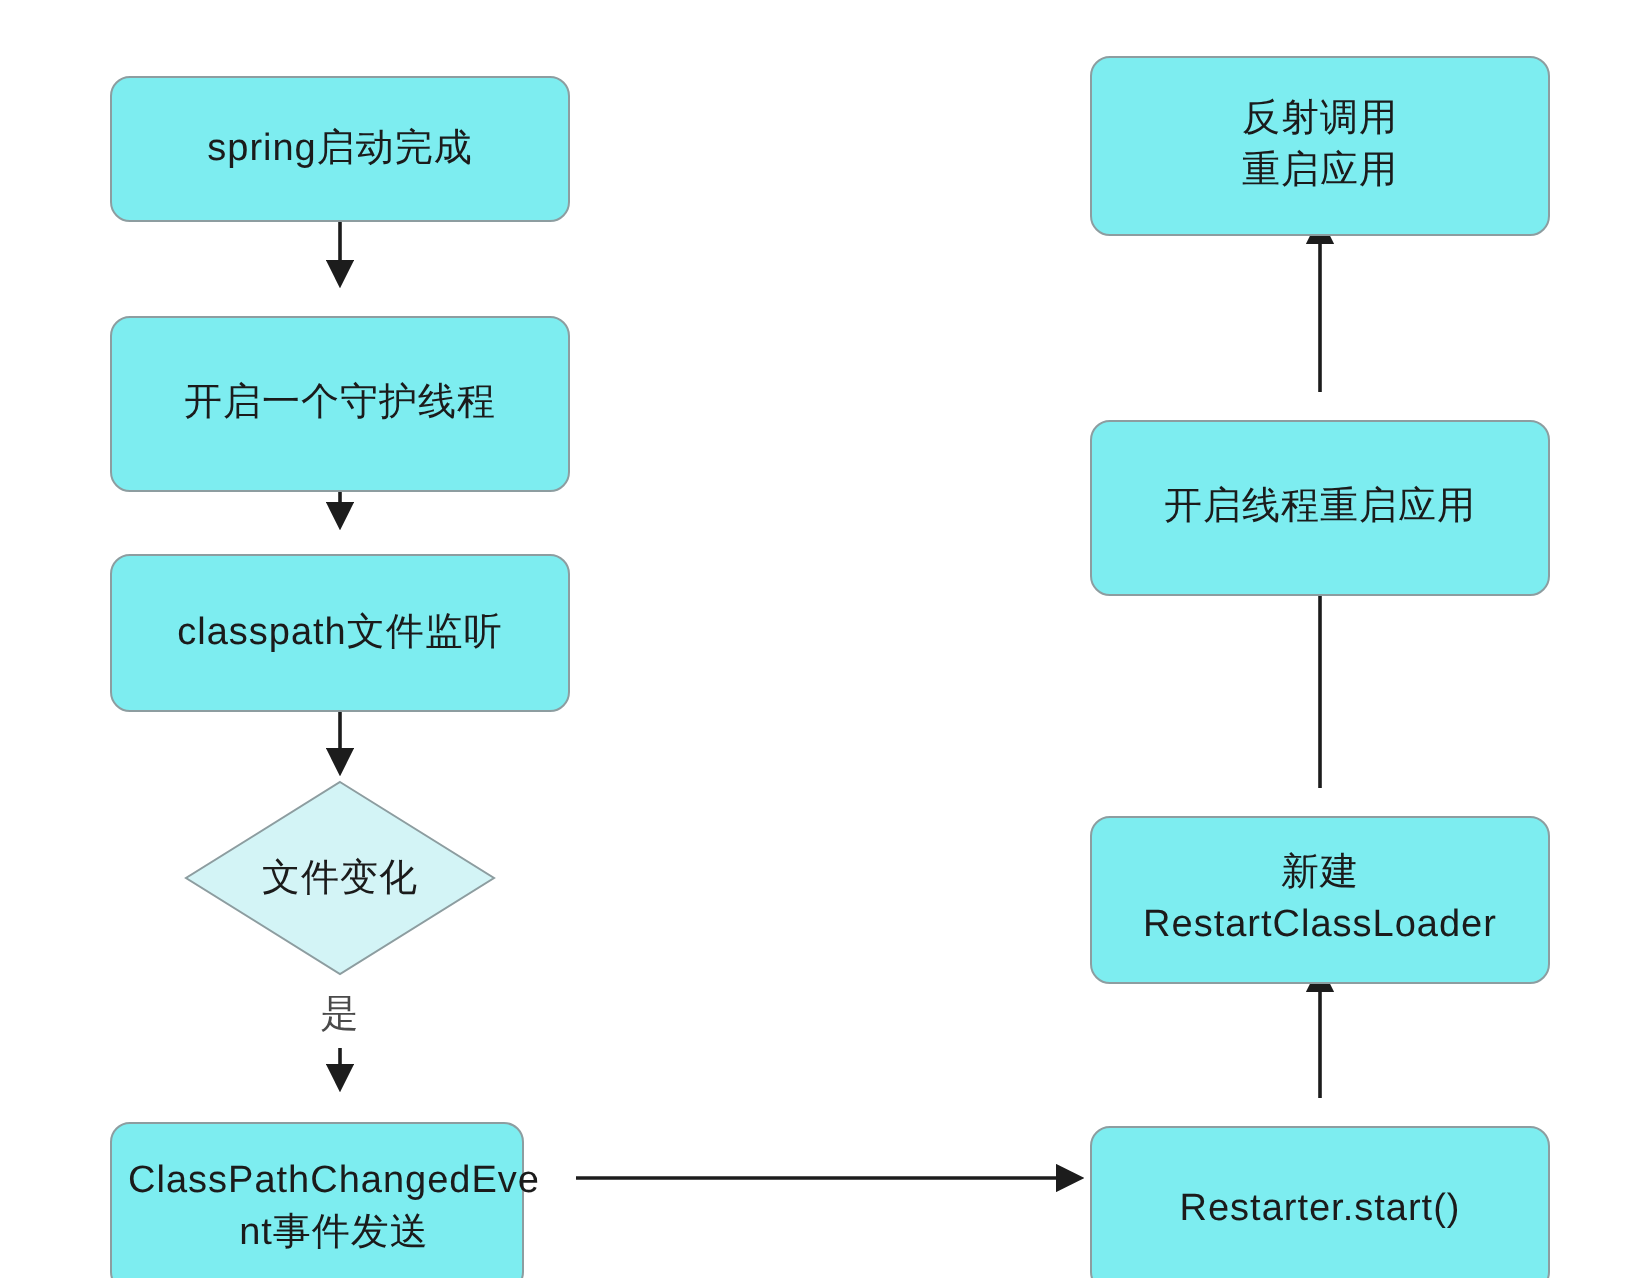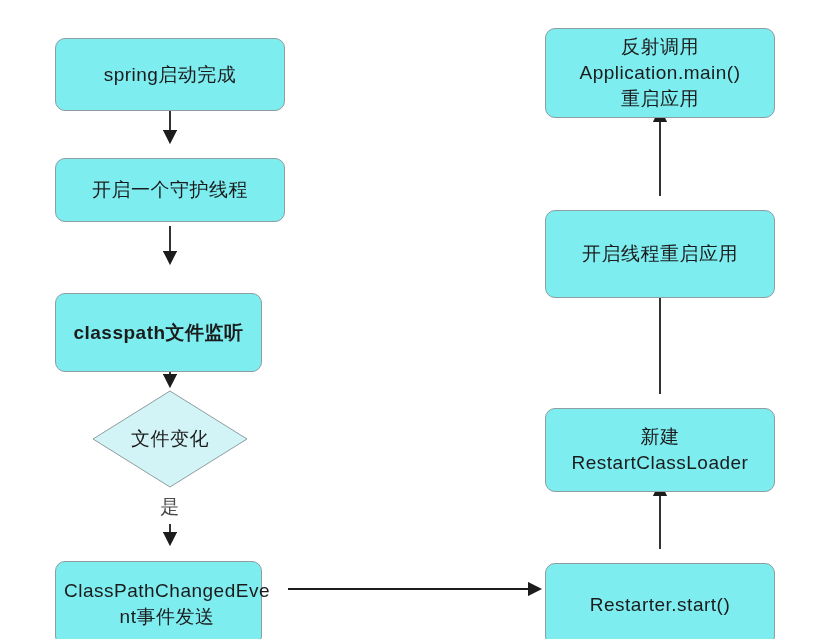--- a/index.html
+++ b/index.html
@@ -42,22 +42,22 @@
     text-align: center;
     font-size: 19px;
     line-height: 26px;
     color: var(--text-color);
     letter-spacing: 0.5px;
     margin-top: 13px;
   }
   .node .line { display: block; white-space: nowrap; }
   
   .n-spring     { left: 55px; top: 25px;  width: 230px; height: 73px; }
-  .n-daemon     { left: 55px; top: 145px; width: 230px; height: 64px; }
-  .n-watch      { left: 55px; top: 280px; width: 207px; height: 79px; font-weight: bold; }
+  .n-daemon     { left: 55px; top: 145px; width: 230px; height: 88px; }
+  .n-watch      { left: 55px; top: 264px; width: 230px; height: 79px; }
   .n-event      { left: 55px; top: 548px; width: 207px; height: 85px; padding-left: 17px; }
   
   .n-main       { left: 545px; top: 15px;  width: 230px; height: 90px; }
   .n-thread     { left: 545px; top: 197px; width: 230px; height: 88px; }
   .n-loader     { left: 545px; top: 395px; width: 230px; height: 84px; text-align: right; }
   .n-restarter  { left: 545px; top: 550px; width: 230px; height: 83px; }
   
   .decision {
     position: absolute;
     z-index: 2;
@@ -129,21 +129,20 @@
 
   <div class="yes-label">是</div>
 
   <div class="node n-event">
     <span class="line">ClassPathChangedEve</span>
     <span class="line">nt事件发送</span>
   </div>
 
   <div class="node n-main">
     <span class="line">反射调用</span>
-    <span class="line">Application.main()</span>
     <span class="line">重启应用</span>
   </div>
 
   <div class="node n-thread">
     <span class="line">开启线程重启应用</span>
   </div>
 
   <div class="node n-loader">
     <span class="line">新建</span>
     <span class="line">RestartClassLoader</span>

